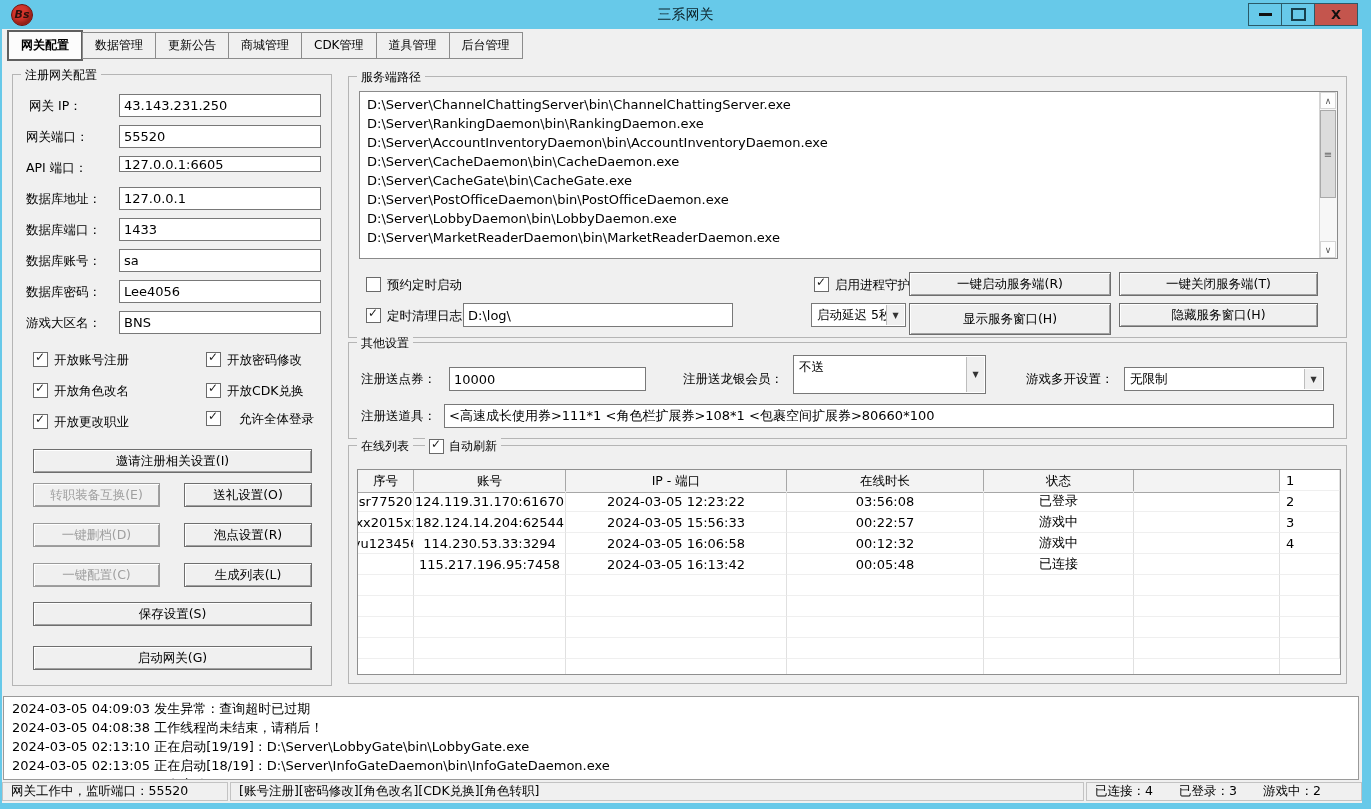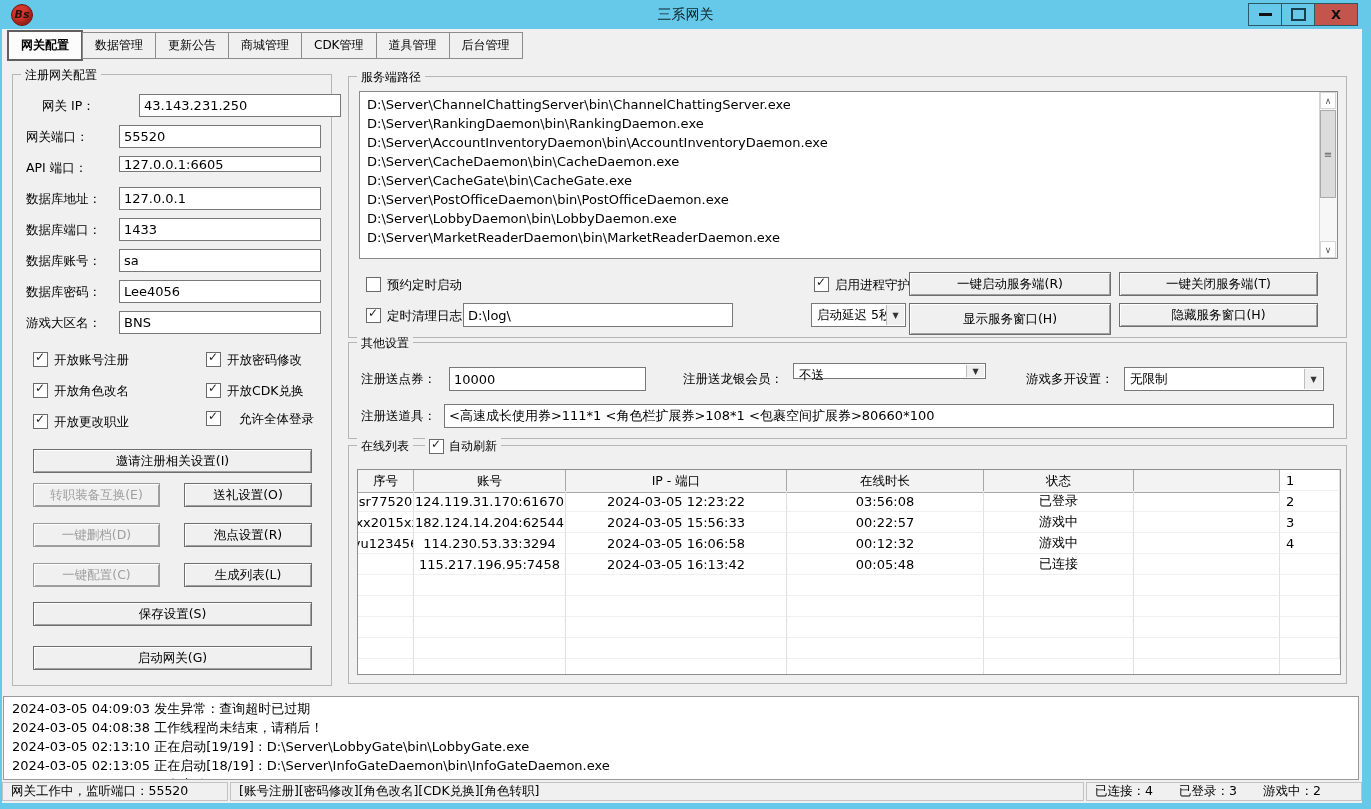--- a/index.html
+++ b/index.html
@@ -87,22 +87,22 @@
     <div class="tab">更新公告</div>
     <div class="tab">商城管理</div>
     <div class="tab">CDK管理</div>
     <div class="tab">道具管理</div>
     <div class="tab">后台管理</div>
   </div>
 
   <div class="gb" style="left:12px;top:74px;width:318px;height:610px;">
     <span class="gb-label">注册网关配置</span>
 
-    <span class="lbl" style="left:29px;top:23px;">网关 IP：</span>
-    <input class="tbx" style="left: 106px; top: 19px; width: 202px; height: 23px; margin-left: 20px;" value="43.143.231.250">
+    <span class="lbl" style="left:16px;top:23px;">网关 IP：</span>
+    <input class="tbx" style="left: 106px; top: 19px; width: 202px; height: 23px;" value="43.143.231.250">
     <span class="lbl" style="left:13px;top:54px;">网关端口：</span>
     <input class="tbx" style="left: 106px; top: 50px; width: 202px; height: 23px;" value="55520">
     <span class="lbl" style="left:13px;top:85px;">API 端口：</span>
     <input class="tbx" style="left: 106px; top: 81px; width: 202px; height: 16px;" value="127.0.0.1:6605">
     <span class="lbl" style="left:13px;top:116px;">数据库地址：</span>
     <input class="tbx" style="left: 106px; top: 112px; width: 202px; height: 23px;" value="127.0.0.1">
     <span class="lbl" style="left:13px;top:147px;">数据库端口：</span>
     <input class="tbx" style="left: 106px; top: 143px; width: 202px; height: 23px;" value="1433">
     <span class="lbl" style="left:13px;top:178px;">数据库账号：</span>
     <input class="tbx" style="left: 106px; top: 174px; width: 202px; height: 23px;" value="sa">
@@ -172,21 +172,21 @@
     </div>
     <div class="btn" style="left:560px;top:226px;width:202px;height:32px;">显示服务窗口(H)</div>
     <div class="btn" style="left:770px;top:226px;width:199px;height:24px;">隐藏服务窗口(H)</div>
   </div>
 
   <div class="gb" style="left:348px;top:342px;width:997px;height:95px;">
     <span class="gb-label">其他设置</span>
     <span class="lbl" style="left:12px;top:28px;">注册送点券：</span>
     <input class="tbx" style="left: 100px; top: 24px; width: 197px; height: 24px;" value="10000">
     <span class="lbl" style="left:334px;top:28px;">注册送龙银会员：</span>
-    <div class="combo" style="left:444px;top:20px;width:193px;height:16px;text-align:right;">
+    <div class="combo" style="left:444px;top:12px;width:193px;height:39px;text-align:right;">
       <span class="ctxt">不送</span>
       <span class="carrow">▼</span>
     </div>
     <span class="lbl" style="left:677px;top:28px;">游戏多开设置：</span>
     <div class="combo" style="left:775px;top:24px;width:200px;height:24px;">
       <span class="ctxt">无限制</span>
       <span class="carrow">▼</span>
     </div>
     <span class="lbl" style="left:12px;top:65px;">注册送道具：</span>
     <input class="tbx" style="left: 95px; top: 61px; width: 890px; height: 24px;" value="&lt;高速成长使用券&gt;111*1 &lt;角色栏扩展券&gt;108*1 &lt;包裹空间扩展券&gt;80660*100">

